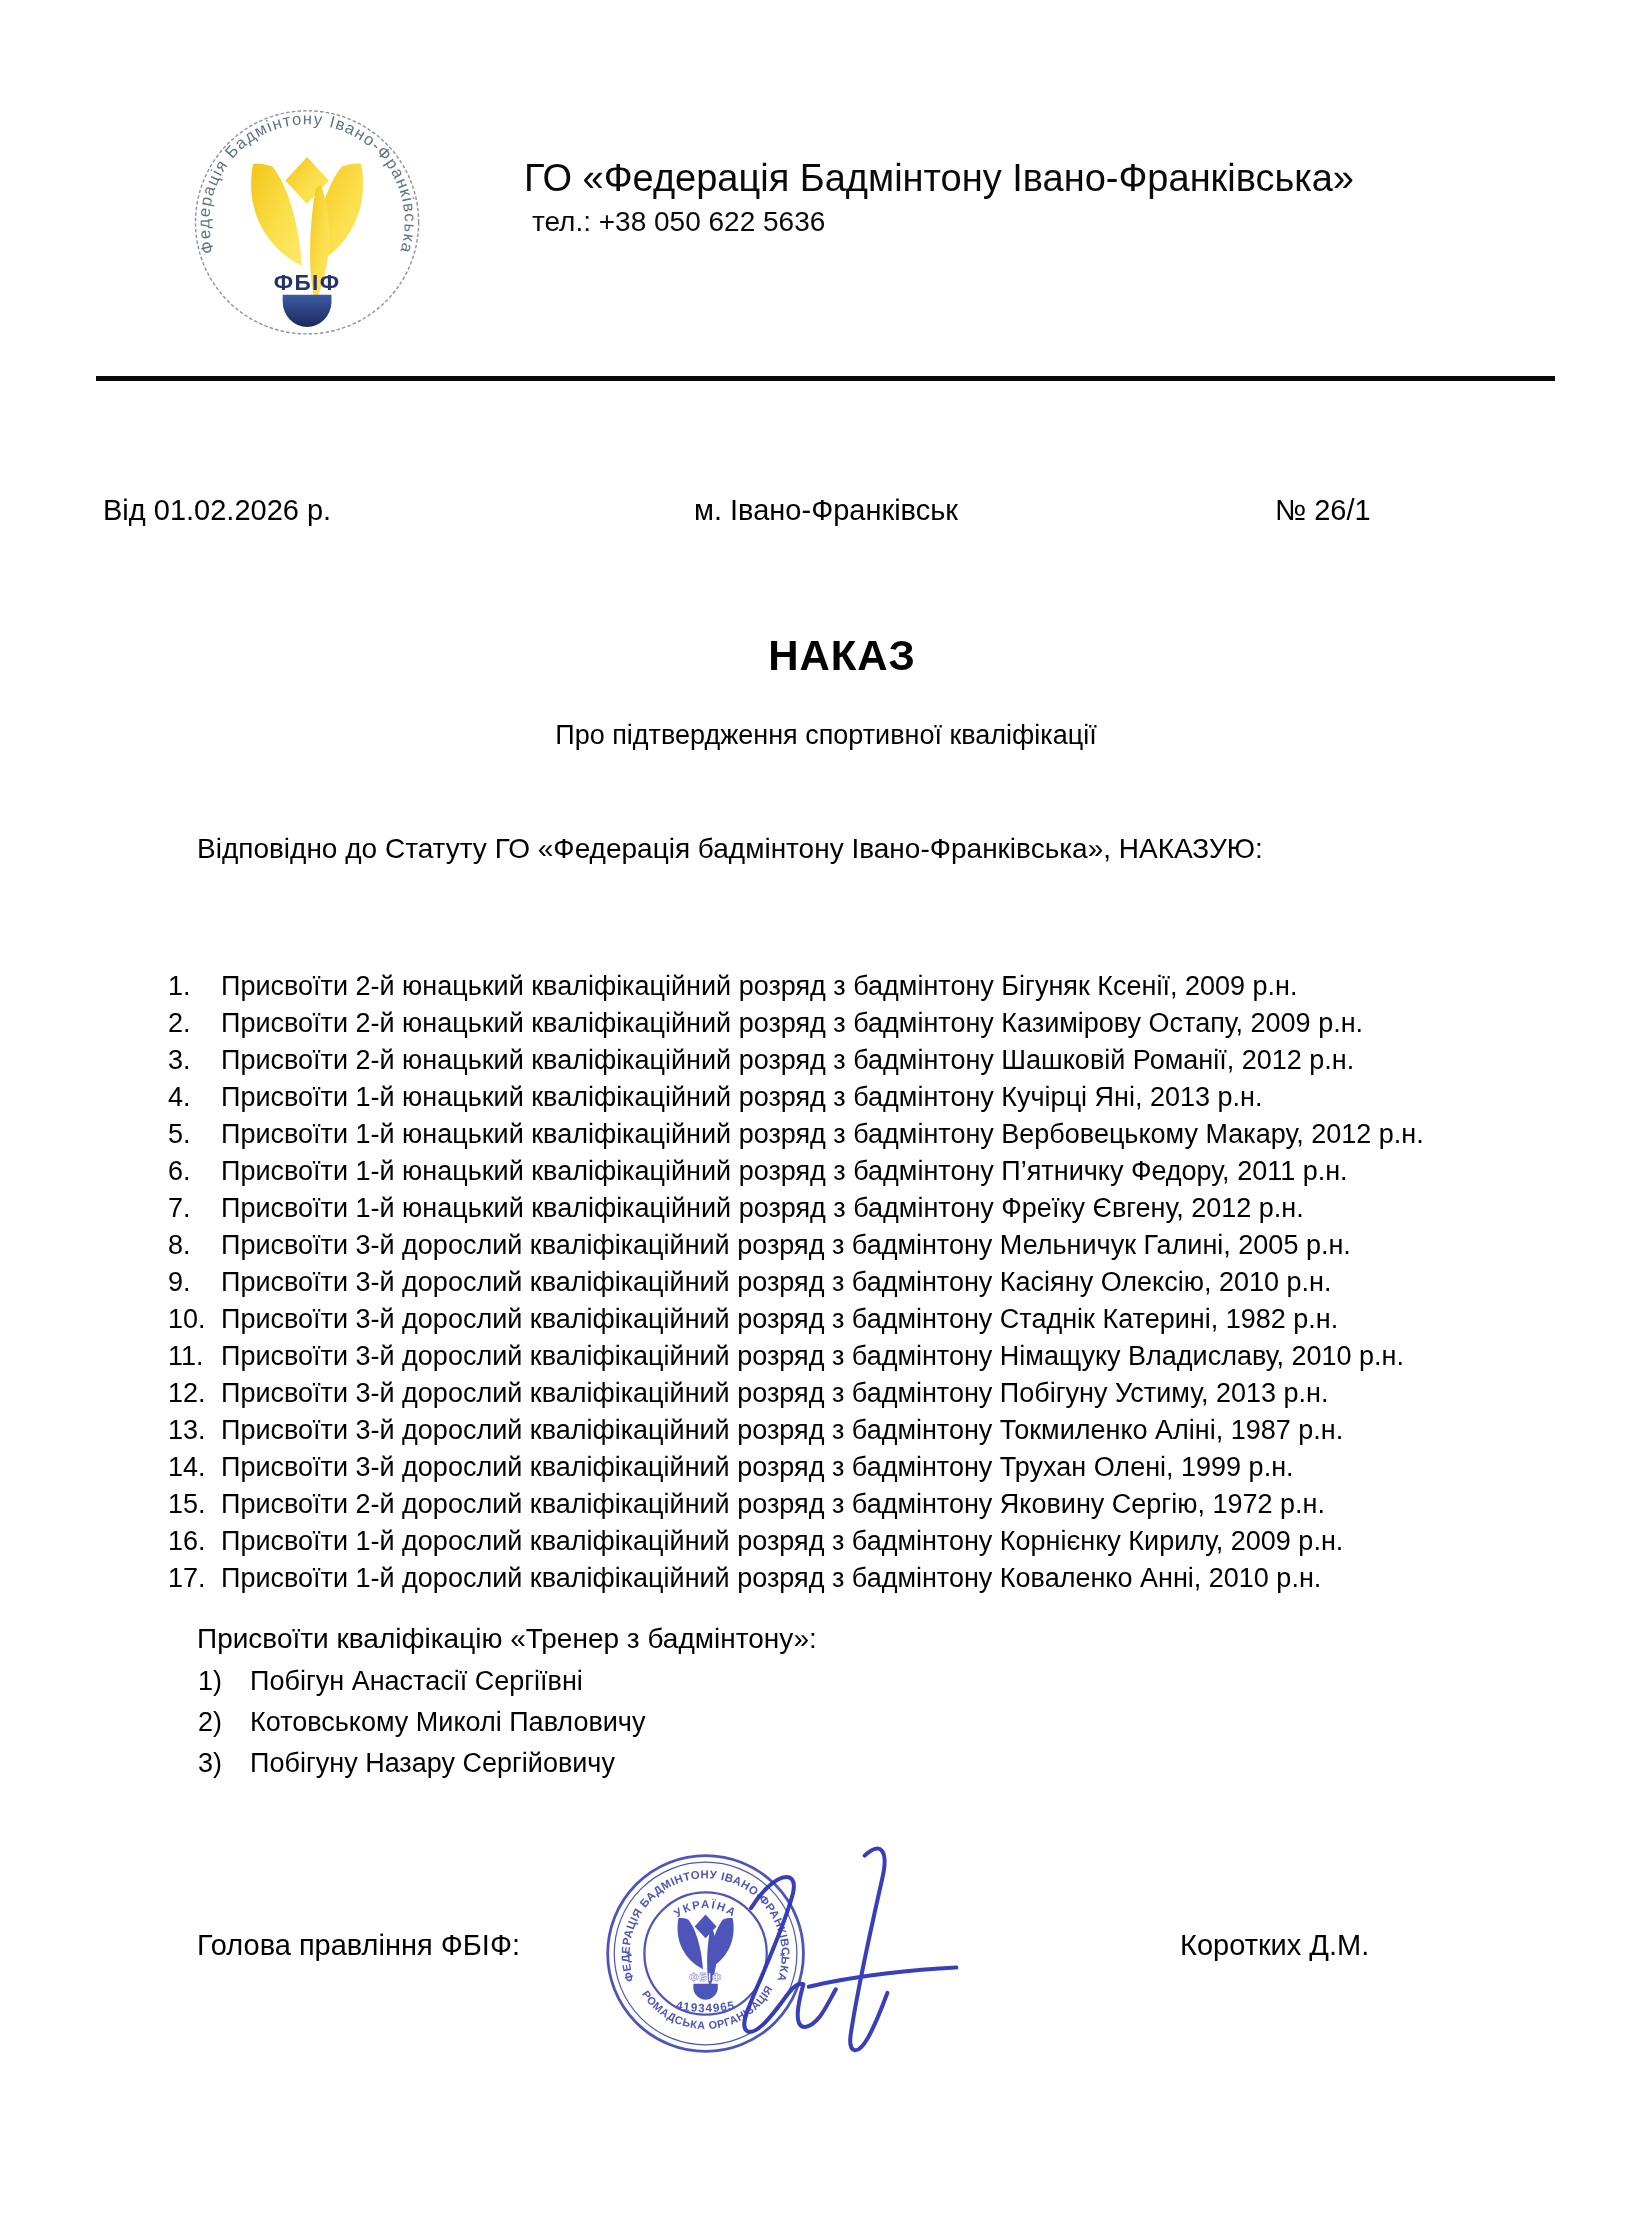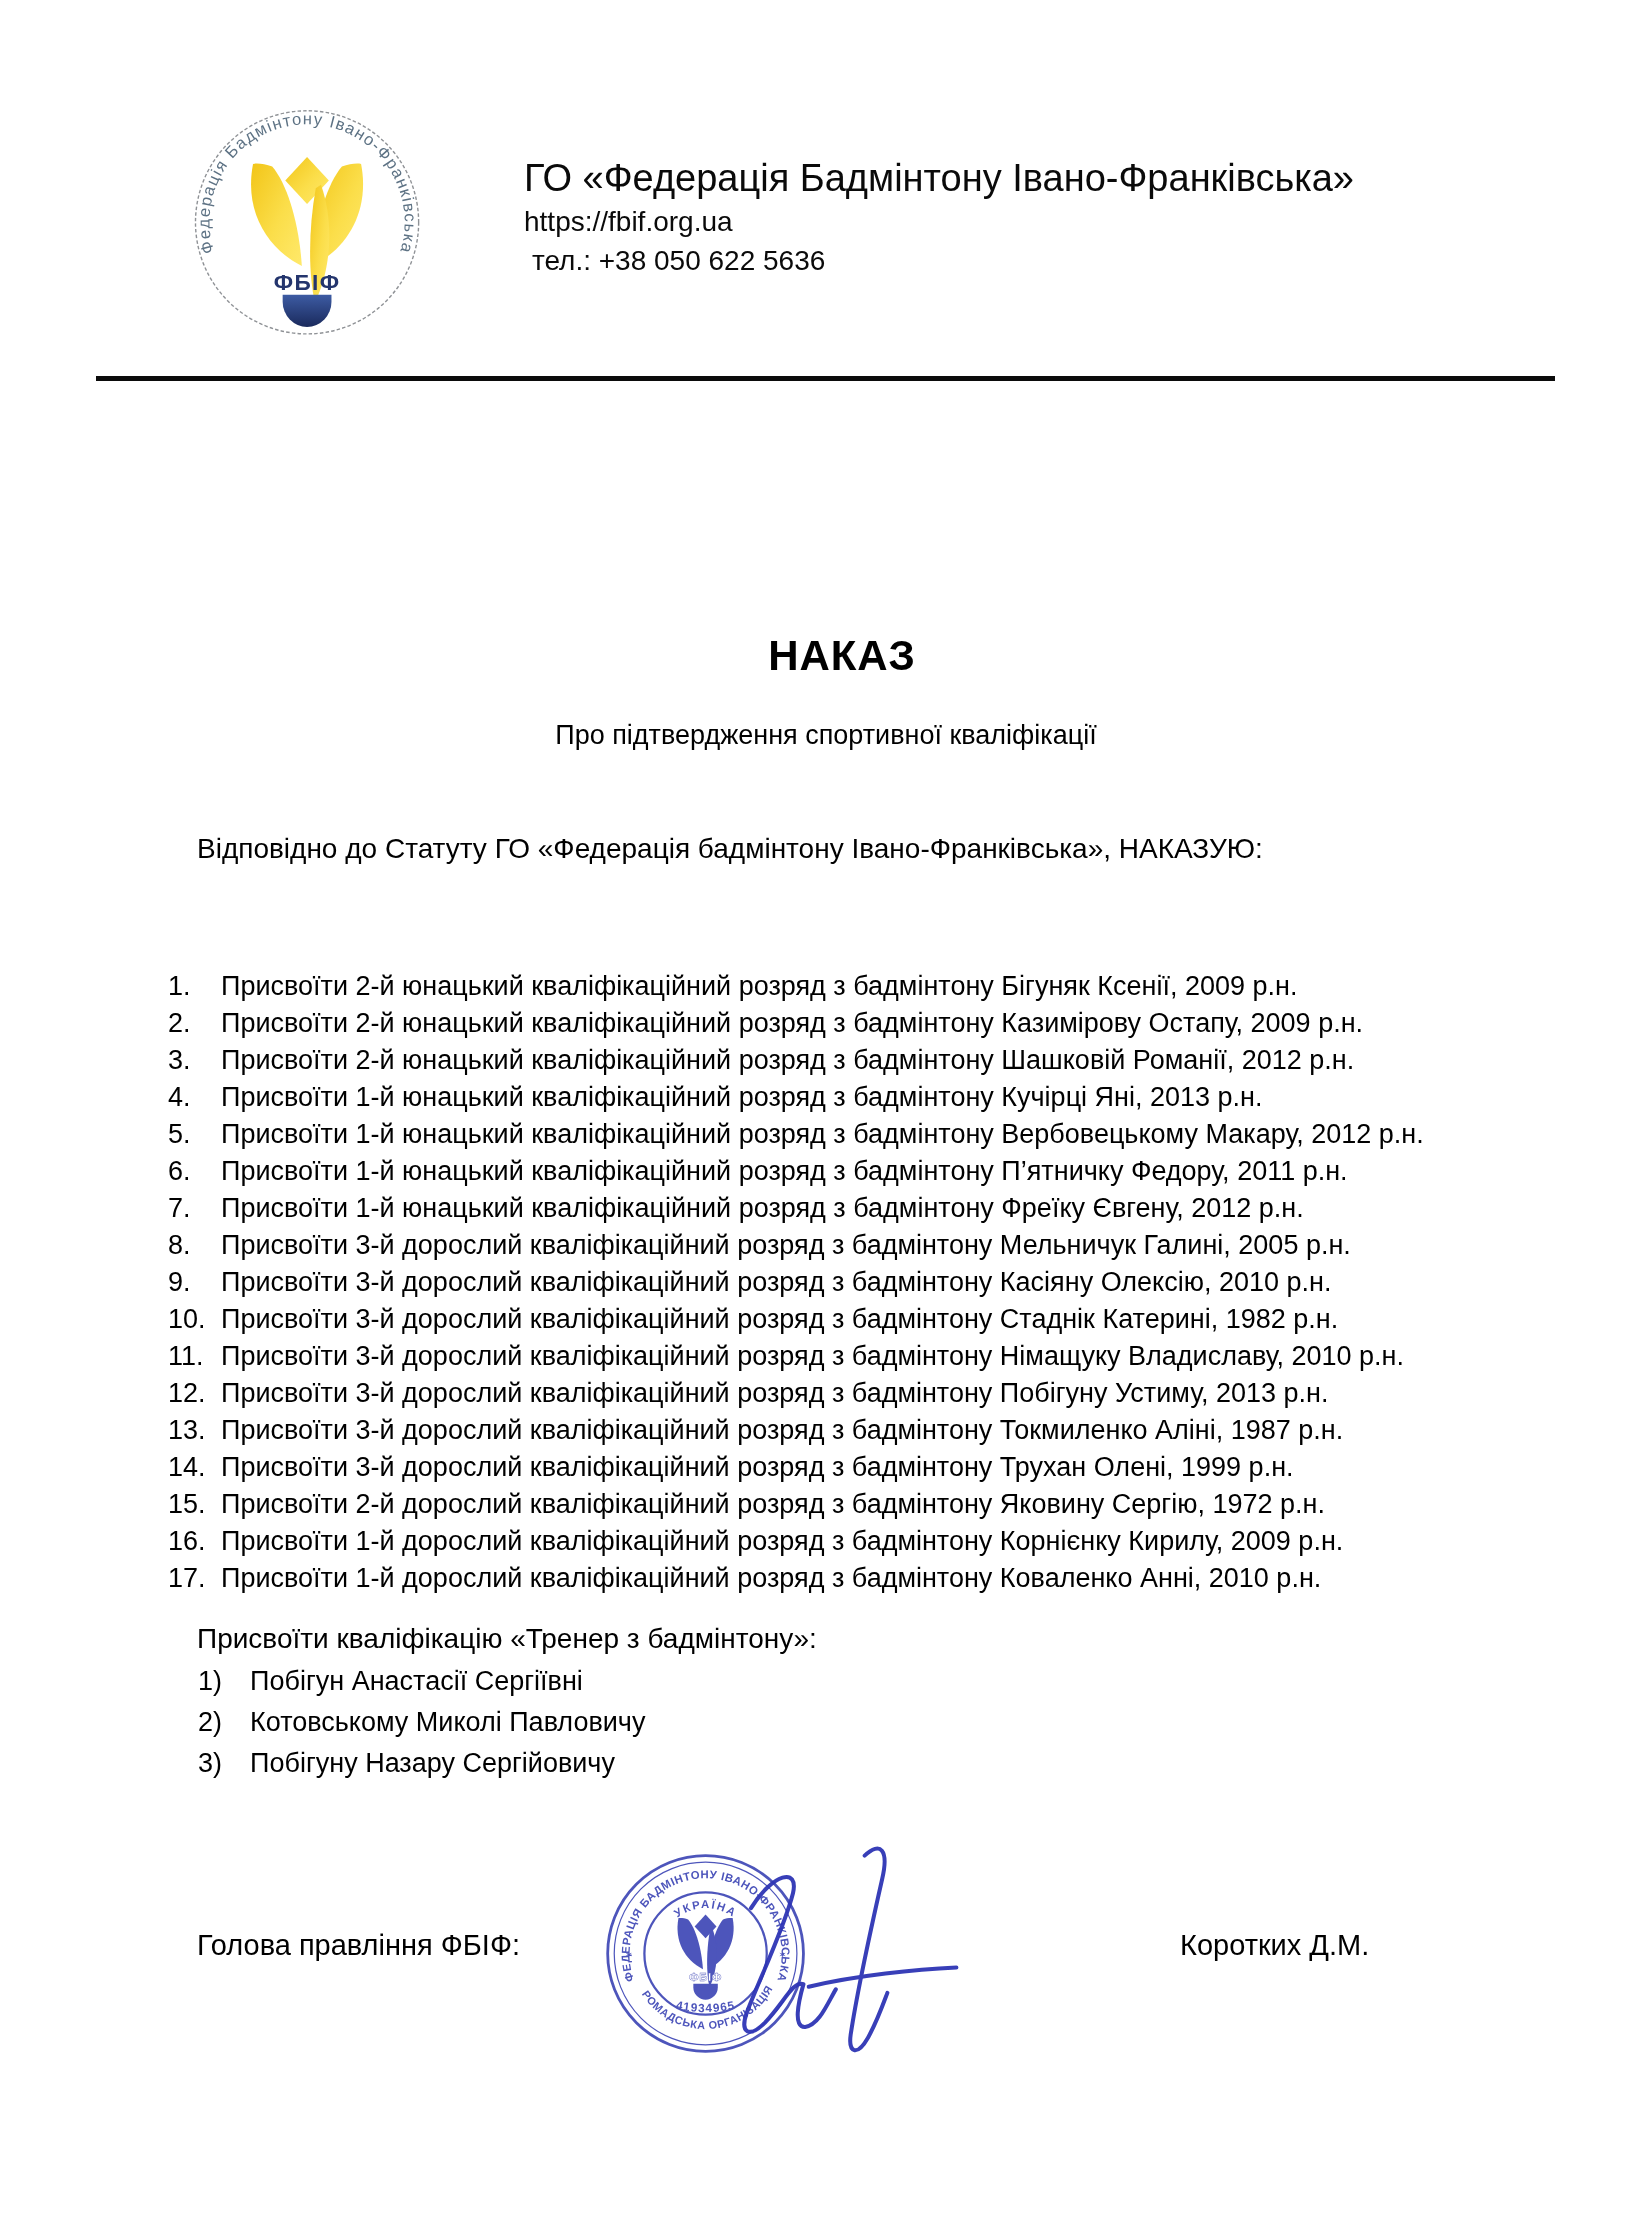--- a/index.html
+++ b/index.html
@@ -78,26 +78,30 @@
       <path d="M 70,88 C 60,140 84,184 126,205 C 123,158 110,112 92,91 C 84,88 75,87 70,88 Z" fill="url(#gy)"></path>
       <path d="M 194,88 C 204,140 180,184 138,205 C 141,158 154,112 172,91 C 180,88 189,87 194,88 Z" fill="url(#gy)"></path>
       <path d="M 148,112 C 163,155 160,208 141,247 C 133,212 134,160 142,116 Z" fill="url(#gy)"></path>
       <text x="132" y="233" text-anchor="middle" font-size="26" font-weight="700" letter-spacing="1.5" fill="#24356d">ФБІФ</text>
       <path d="M 104,238 L 160,238 L 160,246 A 28,29 0 0 1 104,246 Z" fill="url(#gb)"></path>
     </svg>
   </div>
 
   <div class="abs head-text">
     <div class="org-name">ГО «Федерація Бадмінтону Івано-Франківська»</div>
-    <div class="head-line">https://fbif.org.ua</div>
     <div class="head-line phone">тел.: +38 050 622 5636</div>
   </div>
 
   <div class="abs rule"></div>
 
+  <div class="abs meta-row">
+    <span class="meta-date">Від 01.02.2026 р.</span>
+    <span class="meta-city">м. Івано-Франківськ</span>
+    <span class="meta-number">№ 26/1</span>
+  </div>
 
   <div class="abs title">НАКАЗ</div>
   <div class="abs intro">Відповідно до Статуту ГО «Федерація бадмінтону Івано-Франківська», НАКАЗУЮ:</div>
   <div class="abs subtitle">Про підтвердження спортивної кваліфікації</div>
 
   <ol class="abs orders">
 
       <li><span>Присвоїти 2-й юнацький кваліфікаційний розряд з бадмінтону Бігуняк Ксенії, 2009 р.н.</span></li>
 
       <li><span>Присвоїти 2-й юнацький кваліфікаційний розряд з бадмінтону Казимірову Остапу, 2009 р.н.</span></li>

